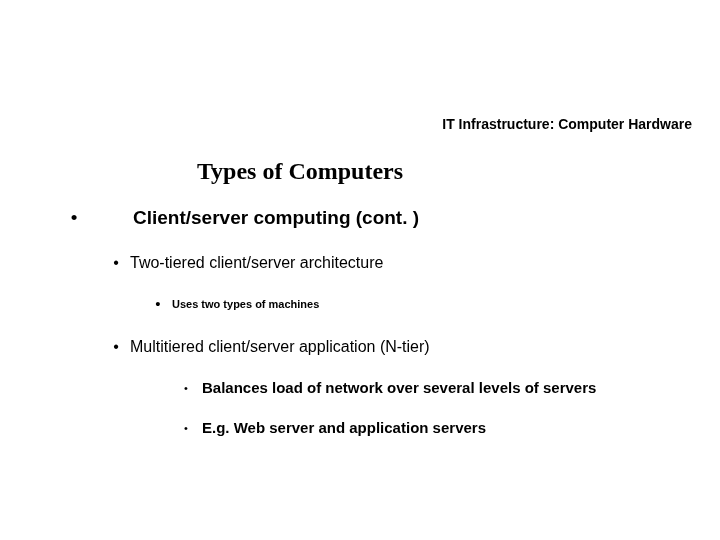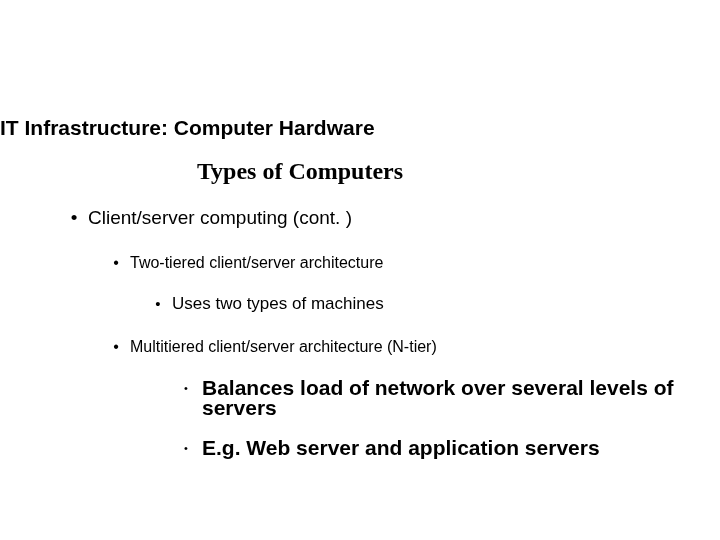--- a/index.html
+++ b/index.html
@@ -15,22 +15,22 @@
     position: relative;
     width: 720px;
     height: 540px;
     box-sizing: border-box;
   }
   .pretitle {
     position: absolute;
     top: 116px;
     left: 0;
     width: 692px;
-    text-align: left;
-    font-size: 21px;
+    text-align: right;
+    font-size: 14px;
     font-weight: bold;
   }
   .title {
     position: absolute;
     top: 158px;
     left: 0;
     width: 600px;
     text-align: center;
     font-family: "Times New Roman", Times, serif;
     font-size: 24px;
@@ -49,33 +49,33 @@
   .bullet {
     flex: 0 0 auto;
     text-align: center;
   }
   .txt {
     flex: 1 1 auto;
   }
   
   .l1 { margin-top: 6px; margin-bottom: 14px; }
   .l1 .bullet { width: 28px; font-size: 19px; line-height: 24px; }
-  .l1 .txt { font-size: 19px; font-weight: normal; line-height: 24px; }
+  .l1 .txt { font-size: 19px; font-weight: bold; line-height: 24px; margin-left: 45px; }
   
   .l2 { margin-left: 42px; margin-top: 22px; margin-bottom: 10px; }
   .l2 .bullet { width: 28px; font-size: 16px; line-height: 22px; }
   .l2 .txt { font-size: 16px; font-weight: normal; line-height: 22px; }
   
   .l3 { margin-left: 84px; margin-top: 20px; margin-bottom: 10px; }
   .l3 .bullet { width: 28px; font-size: 15px; line-height: 20px; }
-  .l3 .txt { font-size: 17px; font-weight: normal; line-height: 20px; }
+  .l3 .txt { font-size: 11px; font-weight: bold; line-height: 20px; }
   
   .l4 { margin-left: 110px; margin-top: 20px; margin-bottom: 8px; }
   .l4 .bullet { width: 32px; font-size: 11px; line-height: 20px; }
-  .l4 .txt { font-size: 21px; font-weight: bold; line-height: 20px; }
+  .l4 .txt { font-size: 15px; font-weight: bold; line-height: 20px; }
 </style>
 </head>
 <body>
 
 <div class="slide">
 
   <div class="pretitle">IT Infrastructure: Computer Hardware</div>
   <div class="title">Types of Computers</div>
 
   <div class="body">
@@ -90,21 +90,21 @@
       <div class="txt">Two-tiered client/server architecture</div>
     </div>
 
     <div class="row l3">
       <div class="bullet">•</div>
       <div class="txt">Uses two types of machines</div>
     </div>
 
     <div class="row l2">
       <div class="bullet">•</div>
-      <div class="txt">Multitiered client/server architecture (N-tier)</div>
+      <div class="txt">Multitiered client/server application (N-tier)</div>
     </div>
 
     <div class="row l4">
       <div class="bullet">•</div>
       <div class="txt">Balances load of network over several levels of servers</div>
     </div>
 
     <div class="row l4">
       <div class="bullet">•</div>
       <div class="txt">E.g. Web server and application servers</div>

